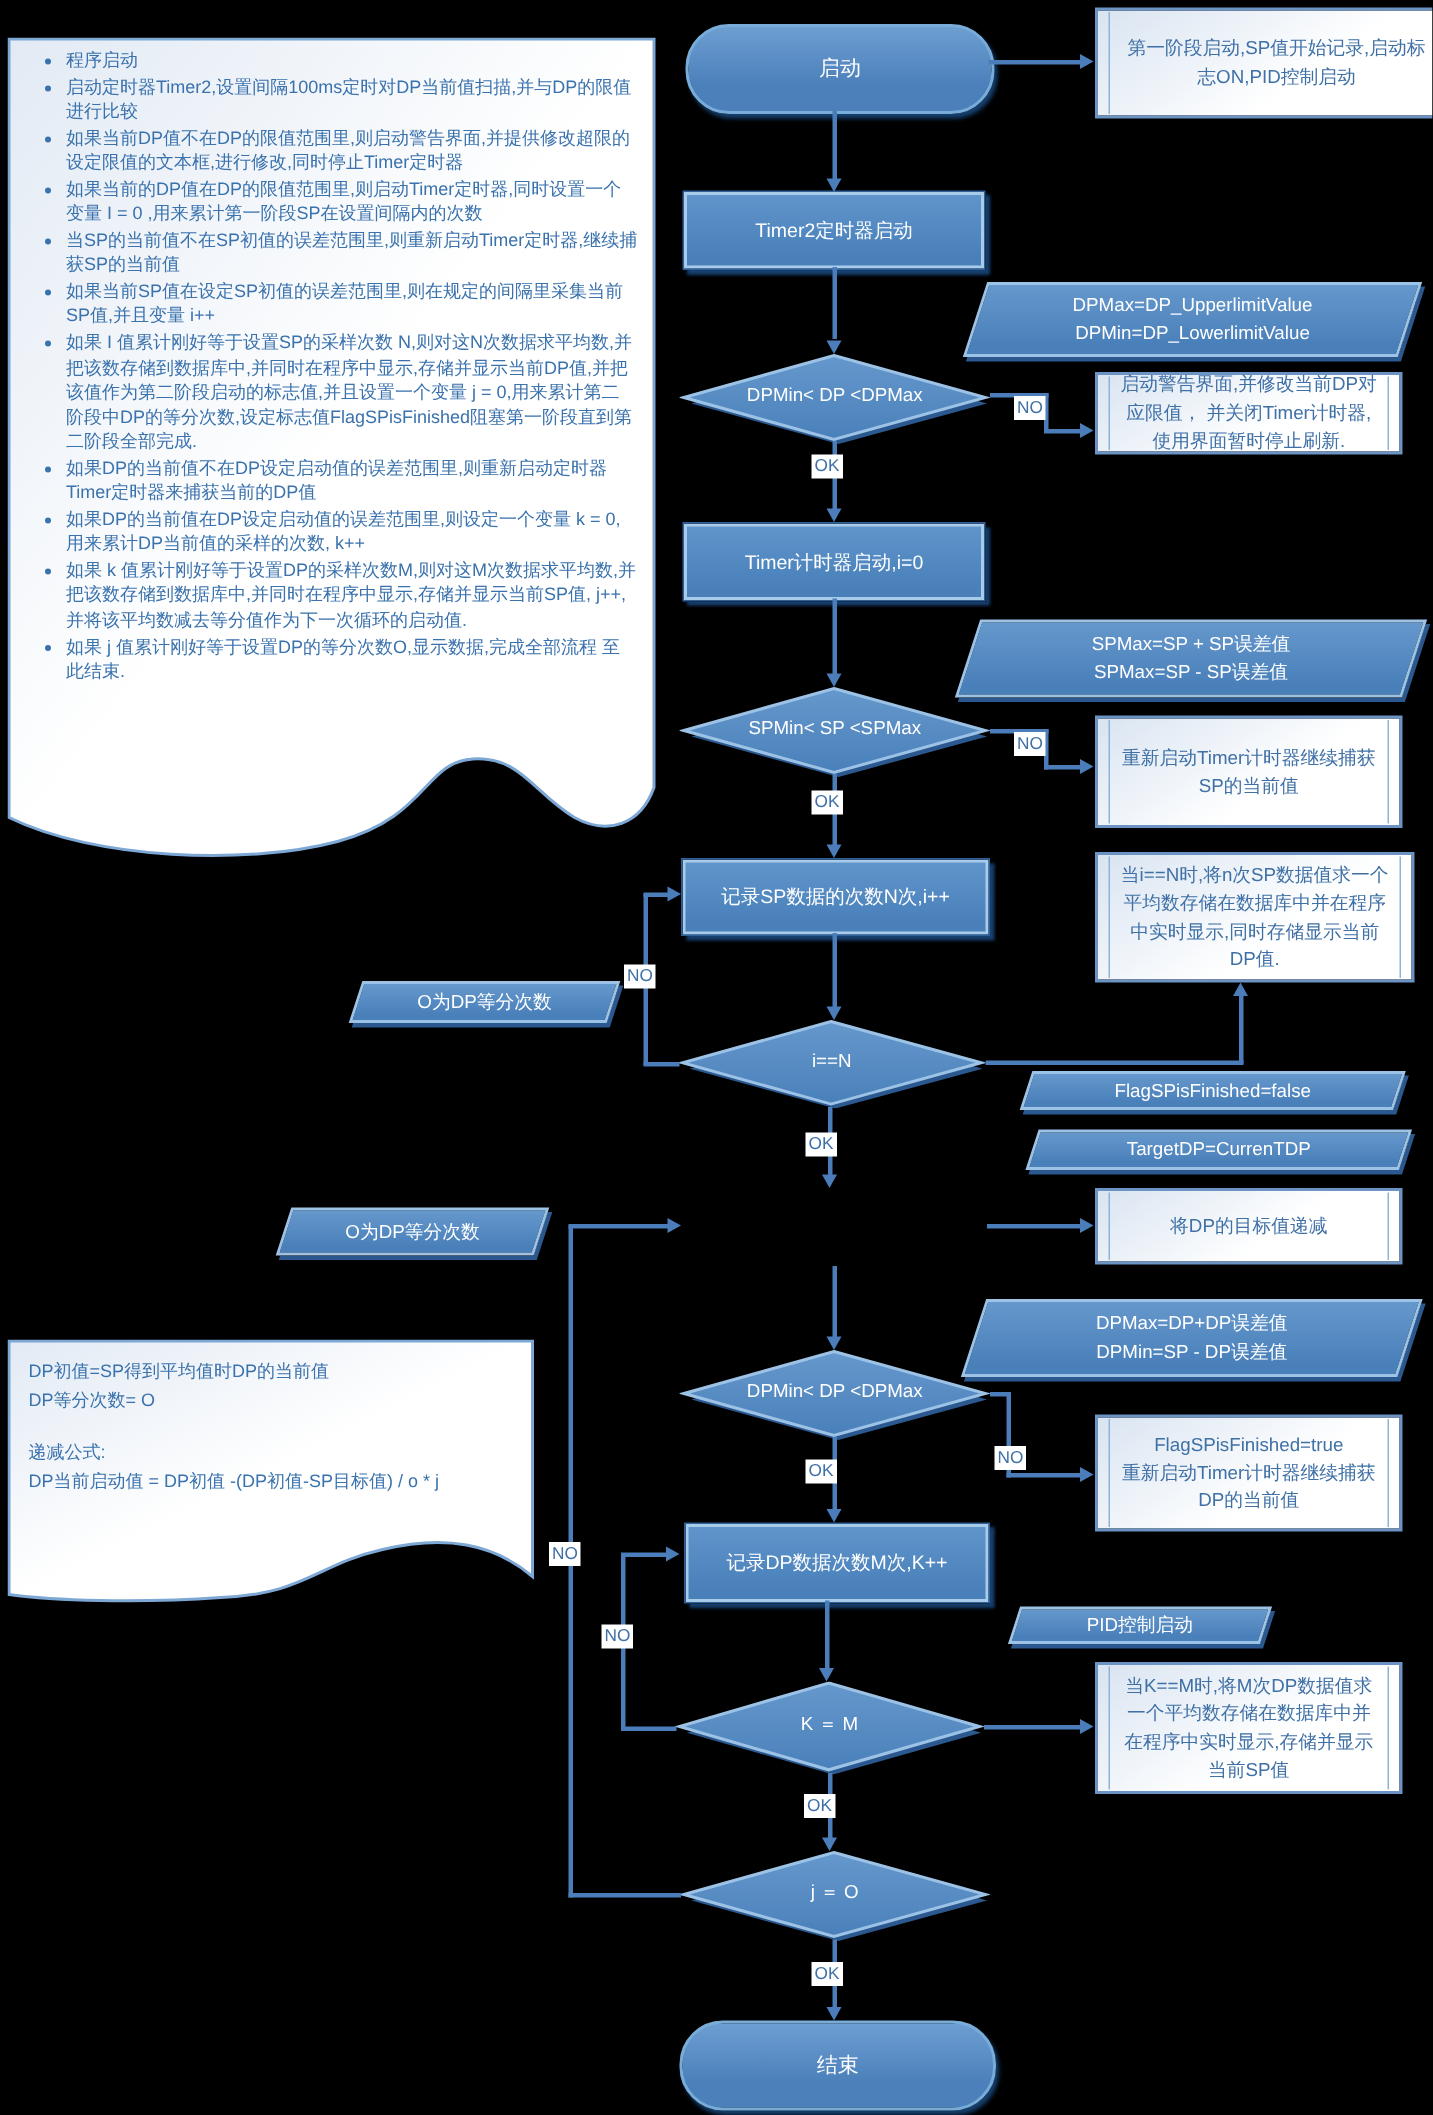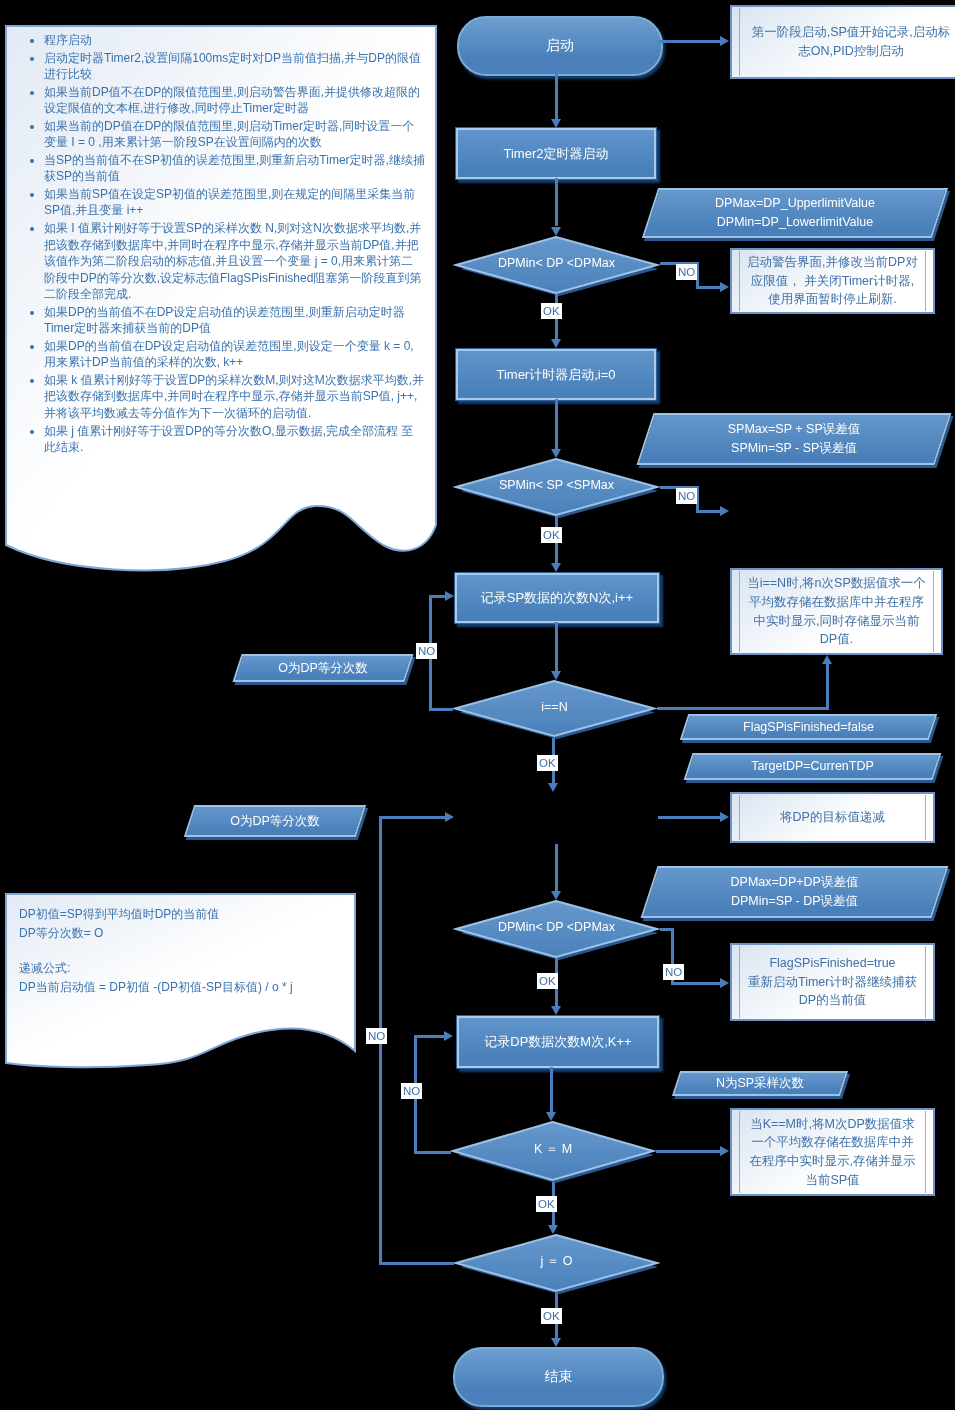--- a/index.html
+++ b/index.html
@@ -178,21 +178,21 @@
   <div class="para" style="left:650px;top:188px;width:290px;height:50px">
     <div class="ptxt">
       <span>DPMax=DP_UpperlimitValue</span>
       <span>DPMin=DP_LowerlimitValue</span>
     </div>
   </div>
 
   <div class="para" style="left:645px;top:413px;width:298px;height:52px">
     <div class="ptxt">
       <span>SPMax=SP + SP误差值</span>
-      <span>SPMin=SP - SP误差值</span>
+      <span>SPMax=SP - SP误差值</span>
     </div>
   </div>
 
   <div class="para" style="left:237px;top:654px;width:172px;height:28px">
     <div class="ptxt">
         <span>O为DP等分次数</span>
       </div>
   </div>
 
   <div class="para" style="left:688px;top:753px;width:249px;height:27px">
@@ -215,32 +215,35 @@
 
   <div class="para" style="left:649px;top:866px;width:291px;height:52px">
     <div class="ptxt">
       <span>DPMax=DP+DP误差值</span>
       <span>DPMin=SP - DP误差值</span>
     </div>
   </div>
 
   <div class="para" style="left:676px;top:1071px;width:168px;height:25px">
     <div class="ptxt">
-        <span>N为SP采样次数</span>
+        <span>PID控制启动</span>
       </div>
   </div>
 
   <div class="anno" style="left:730px;top:5px;width:242px;height:74px">
     <span>第一阶段启动,SP值开始记录,启动标志ON,PID控制启动</span>
   </div>
 
-  <div class="anno" style="left:730px;top:248px;width:205px;height:66px">
+  <div class="anno" style="left:730px;top:248px;width:205px;height:55px">
     <span>启动警告界面,并修改当前DP对应限值， 并关闭Timer计时器,使用界面暂时停止刷新.</span>
   </div>
 
+  <div class="anno" style="left:730px;top:477px;width:205px;height:75px">
+    <span>重新启动Timer计时器继续捕获SP的当前值</span>
+  </div>
 
   <div class="anno" style="left:730px;top:568px;width:213px;height:87px">
     <span>当i==N时,将n次SP数据值求一个平均数存储在数据库中并在程序中实时显示,同时存储显示当前DP值.</span>
   </div>
 
   <div class="anno" style="left:730px;top:792px;width:205px;height:51px">
     <span>将DP的目标值递减</span>
   </div>
 
   <div class="anno" style="left:730px;top:943px;width:205px;height:78px">

